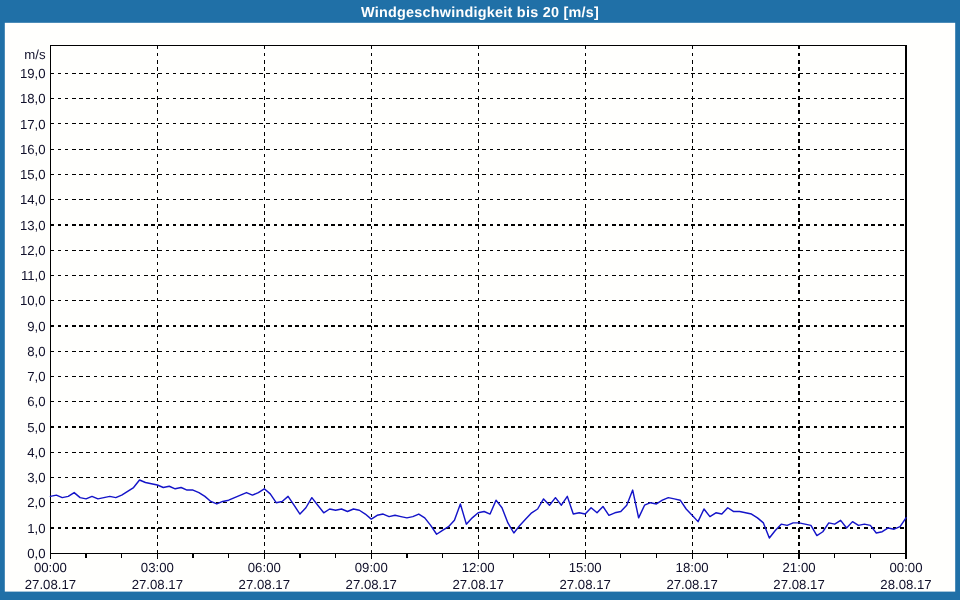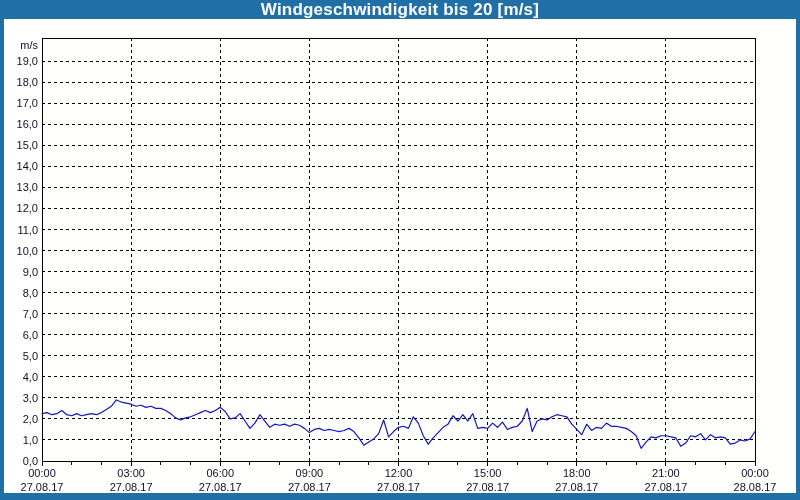--- a/index.html
+++ b/index.html
@@ -3,21 +3,21 @@
 <meta charset="utf-8">
 <style>
   html,body{margin:0;padding:0;background:#e8e8e8;font-family:"Liberation Sans",sans-serif;}
   .window{
     position:relative;width:800px;height:500px;box-sizing:border-box;
     background:#2070a7;overflow:hidden;
   }
   .titlebar{
     position:absolute;left:0;top:0;width:100%;height:19px;
     display:flex;align-items:center;justify-content:center;
-    color:#ffffff;font-size:17px;font-weight:bold;letter-spacing:0.2px;
+    color:#ffffff;font-size:12px;font-weight:bold;letter-spacing:0.2px;
   }
   .chart-area{
     position:absolute;left:4px;top:19px;right:4px;bottom:7px;
     background:#fffffd;
   }
   svg{display:block;}
 </style>
 </head>
 <body>
 

